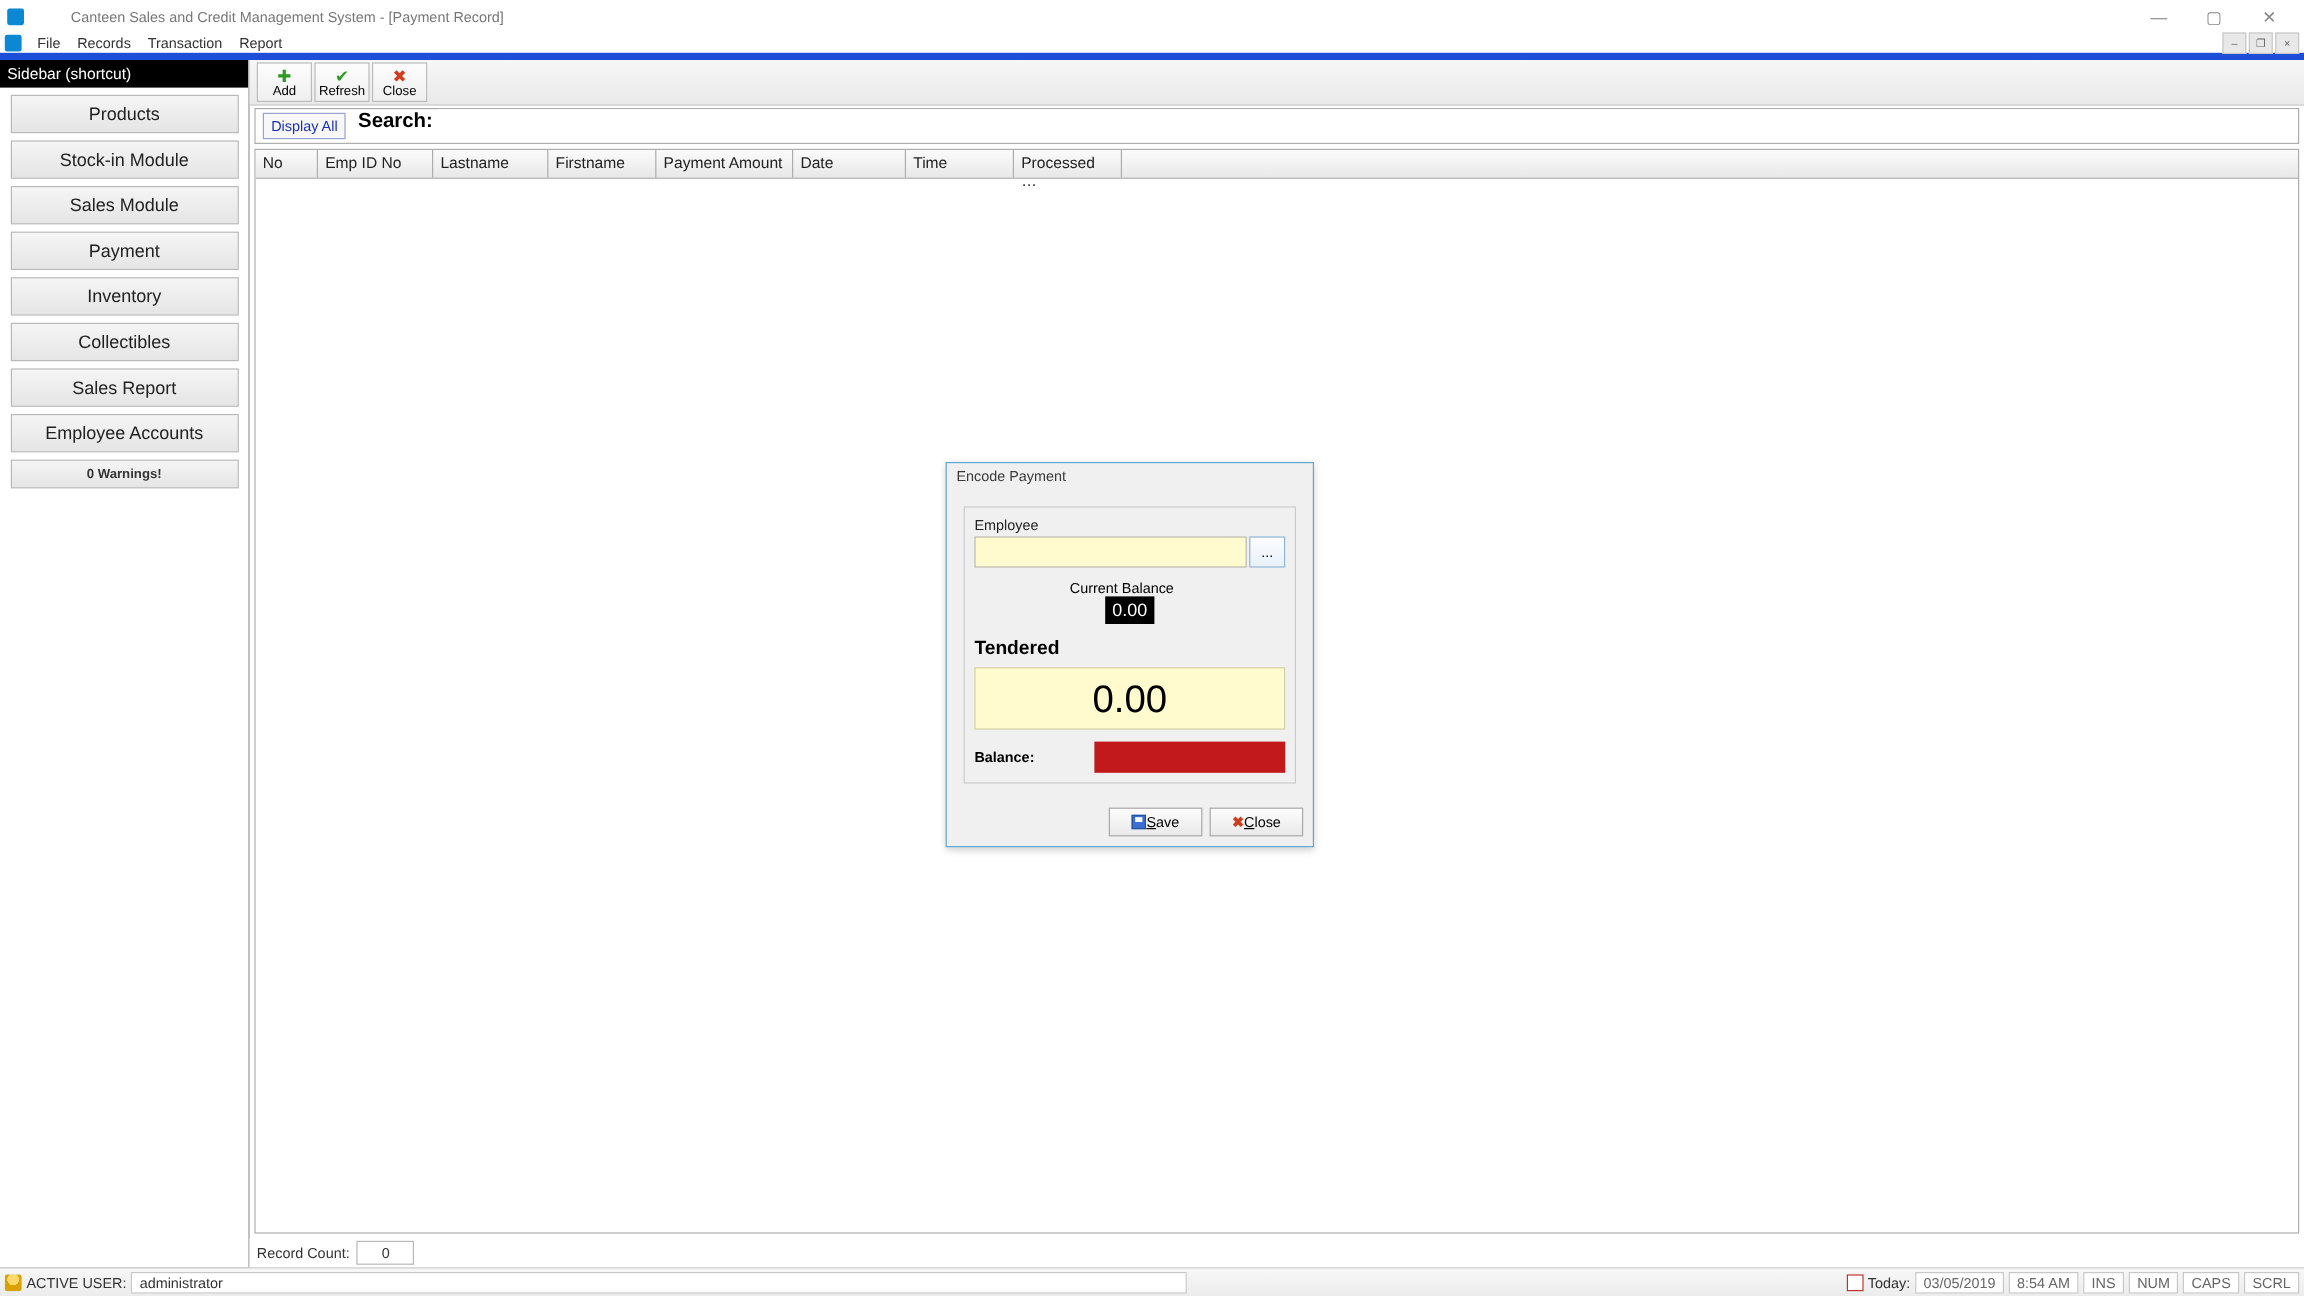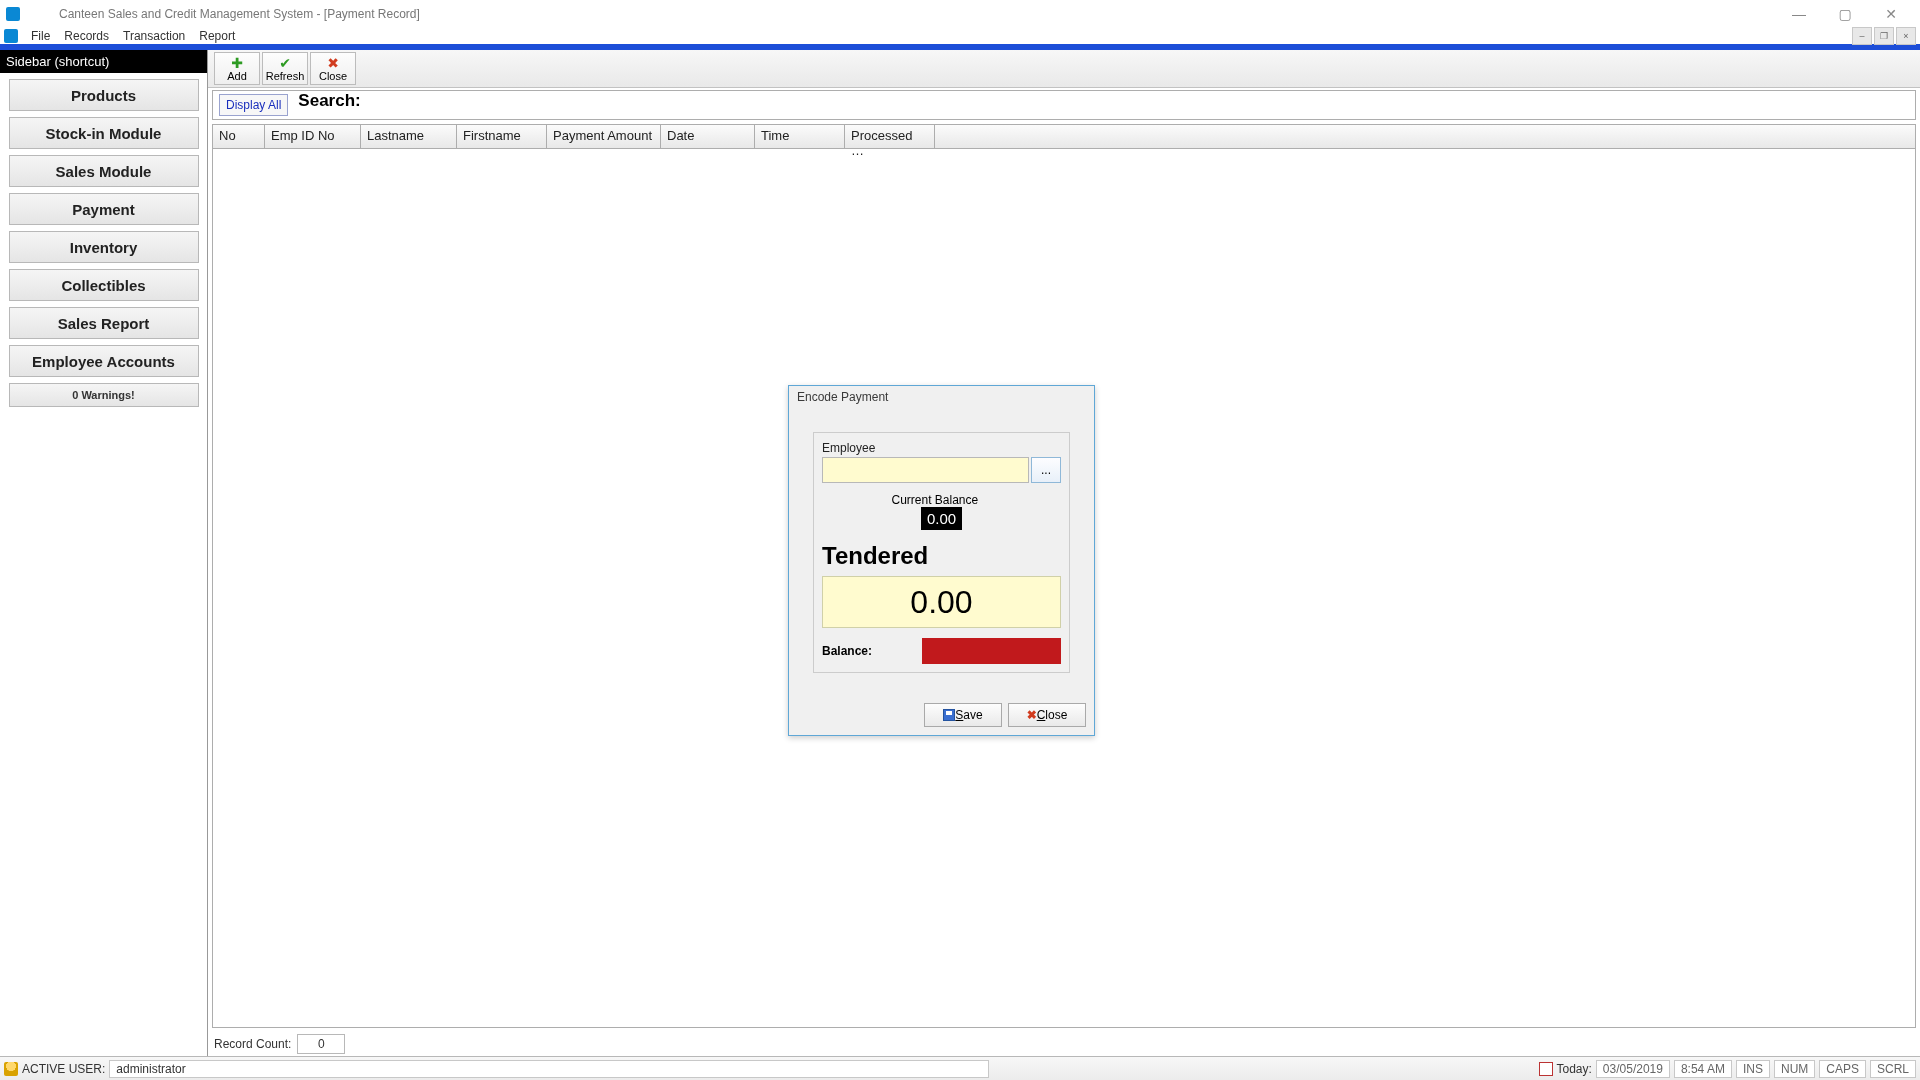--- a/index.html
+++ b/index.html
@@ -16,21 +16,21 @@
 .menubar { display:flex; align-items:center; height:22px; border-bottom:6px solid #1d4ed8; background:#fff; padding:0 4px; }
 .menubar .app-icon2 { width:14px; height:14px; background:#0a88d4; border-radius:2px; margin-right:6px;}
 .menu-item { padding:2px 7px; font-size:12px; color:#333;}
 .mdi-ctrls { margin-left:auto; display:flex; }
 .mdi-ctrl { width:20px; height:18px; border:1px solid #c8c8c8; background:#e8e8e8; margin-left:2px; display:flex;align-items:center;justify-content:center;font-size:9px;color:#666;}
 
 
 .mainwrap { display:flex; height:calc(100% - 28px - 22px - 24px); }
 .sidebar { width:207px; background:#fff; }
 .sidebar-header { background:#000; color:#fff; font-size:13px; padding:4px 6px; }
-.side-btn { display:block; width:190px; margin:6px auto 0 auto; height:32px; background:linear-gradient(#f5f5f5,#e5e5e5); border:1px solid #b8b8b8; font-size:15px; font-weight:bold; color:#222; cursor:pointer;}
+.side-btn { display:block; width:190px; margin:6px auto 0 auto; height:32px; background:linear-gradient(#f5f5f5,#e5e5e5); border:1px solid #b8b8b8; font-size:15px; font-weight:normal; color:#222; cursor:pointer;}
 .side-btn.small { font-weight:bold; font-size:11px; height:24px; color:#333;}
 
 .content { flex:1; display:flex; flex-direction:column; background:#fff; border-left:1px solid #999; position:relative;}
 .toolbar { height:38px; background:linear-gradient(#f7f7f7,#e9e9e9); border-bottom:1px solid #c2c2c2; display:flex; align-items:stretch; padding:2px 6px;}
 .tool-btn { width:46px; border:1px solid #bcbcbc; background:linear-gradient(#fdfdfd,#efefef); margin-right:2px; display:flex; flex-direction:column; align-items:center; justify-content:center; font-size:11px; cursor:pointer;}
 .tool-btn .ic { font-size:14px; line-height:14px; }
 .ic-add{color:#2e9b23;} .ic-refresh{color:#2e9b23;} .ic-close{color:#d13c1f;}
 
 .searchbar { height:30px; display:flex; border:1px solid #adadad; margin:2px 4px 0 4px; background:#fff;}
 .disp-all { border:1px solid #9aa3cf; padding:3px 6px; margin:3px 6px; color:#1a2fbd; font-size:12px; background:#f7f7f7;}
@@ -51,29 +51,29 @@
 .st-ic { width:14px;height:14px; margin-right:4px; display:inline-block;}
 .st-user-ic{ background: radial-gradient(circle at 50% 30%, #ffd86b 40%, #d9a200 42%), #3aa13a; border-radius:2px;}
 .st-cal-ic{ border:1px solid #b33; background:#fff; position:relative;}
 .st-cell { border:1px solid #c8c8c8; padding:1px 6px; margin-left:4px; background:#fff; color:#666;}
 .st-spacer{flex:1;}
 .user-val { border:1px solid #c8c8c8; padding:1px 6px; margin-left:4px; background:#fff; min-width:880px; text-align:left;}
 
 
 .modal { position:absolute; left:575px; top:260px; width:307px; background:#f0f0f0; border:1px solid #5fa7d6; box-shadow:0 2px 6px rgba(0,0,0,0.2);}
 .modal-title { padding:4px 8px; font-size:12px; color:#3a3a3a; }
-.modal-body { border:1px solid #cccccc; margin:24px; padding:8px; background:#f0f0f0;}
+.modal-body { border:1px solid #cccccc; margin:14px; padding:8px; background:#f0f0f0;}
 .lbl { font-size:12px; color:#222; }
 .emp-row { display:flex; margin-top:2px;}
 .emp-input { flex:1; height:26px; background:#fffbcf; border:1px solid #b8b8b8; outline:none; padding:0 4px;}
 .emp-btn { width:30px; height:26px; border:1px solid #8fb8d8; margin-left:2px; background:linear-gradient(#fdfdff,#e8f0f9); font-size:12px; cursor:pointer;}
 .row-cb { display:flex; align-items:center; margin-top:10px;flex-direction:column;}
 .cb-lbl { font-size:12px; width:100px;}
 .cb-val { flex:1; height:26px; background:#000; color:#fff; text-align:right; padding:3px 6px; font-size:15px;}
-.tendered-lbl { font-size:24px; font-weight:bold; margin-top:12px;}
+.tendered-lbl { font-size:16px; font-weight:bold; margin-top:12px;}
 .tendered-val { background:#fffbcf; border:1px solid #d0d0a8; height:52px; display:flex; align-items:center; justify-content:center; font-size:32px; margin-top:6px;}
 .bal-row { display:flex; align-items:center; margin-top:10px;}
 .bal-lbl { font-size:12px; font-weight:bold; width:100px;}
 .bal-val { flex:1; height:26px; background:#c1191c; }
 .btn-row { display:flex; justify-content:flex-end; padding:6px 8px 8px 8px; gap:6px;}
 .dlg-btn { width:78px; height:24px; border:1px solid #a9a9a9; background:linear-gradient(#fdfdfd,#e9e9e9); display:flex; align-items:center; justify-content:center; font-size:12px; cursor:pointer; gap:0;}
 .dlg-btn .sv-ic{width:12px;height:12px;background:#3a6fd1;border:1px solid #24539f;display:inline-block;position:relative;}
 .dlg-btn .sv-ic::after{content:"";position:absolute;left:2px;top:1px;width:6px;height:4px;background:#fff;}
 .dlg-btn .cl-ic{color:#d13c1f;font-weight:bold;}
 .dlg-btn .ul{ text-decoration:underline; }

